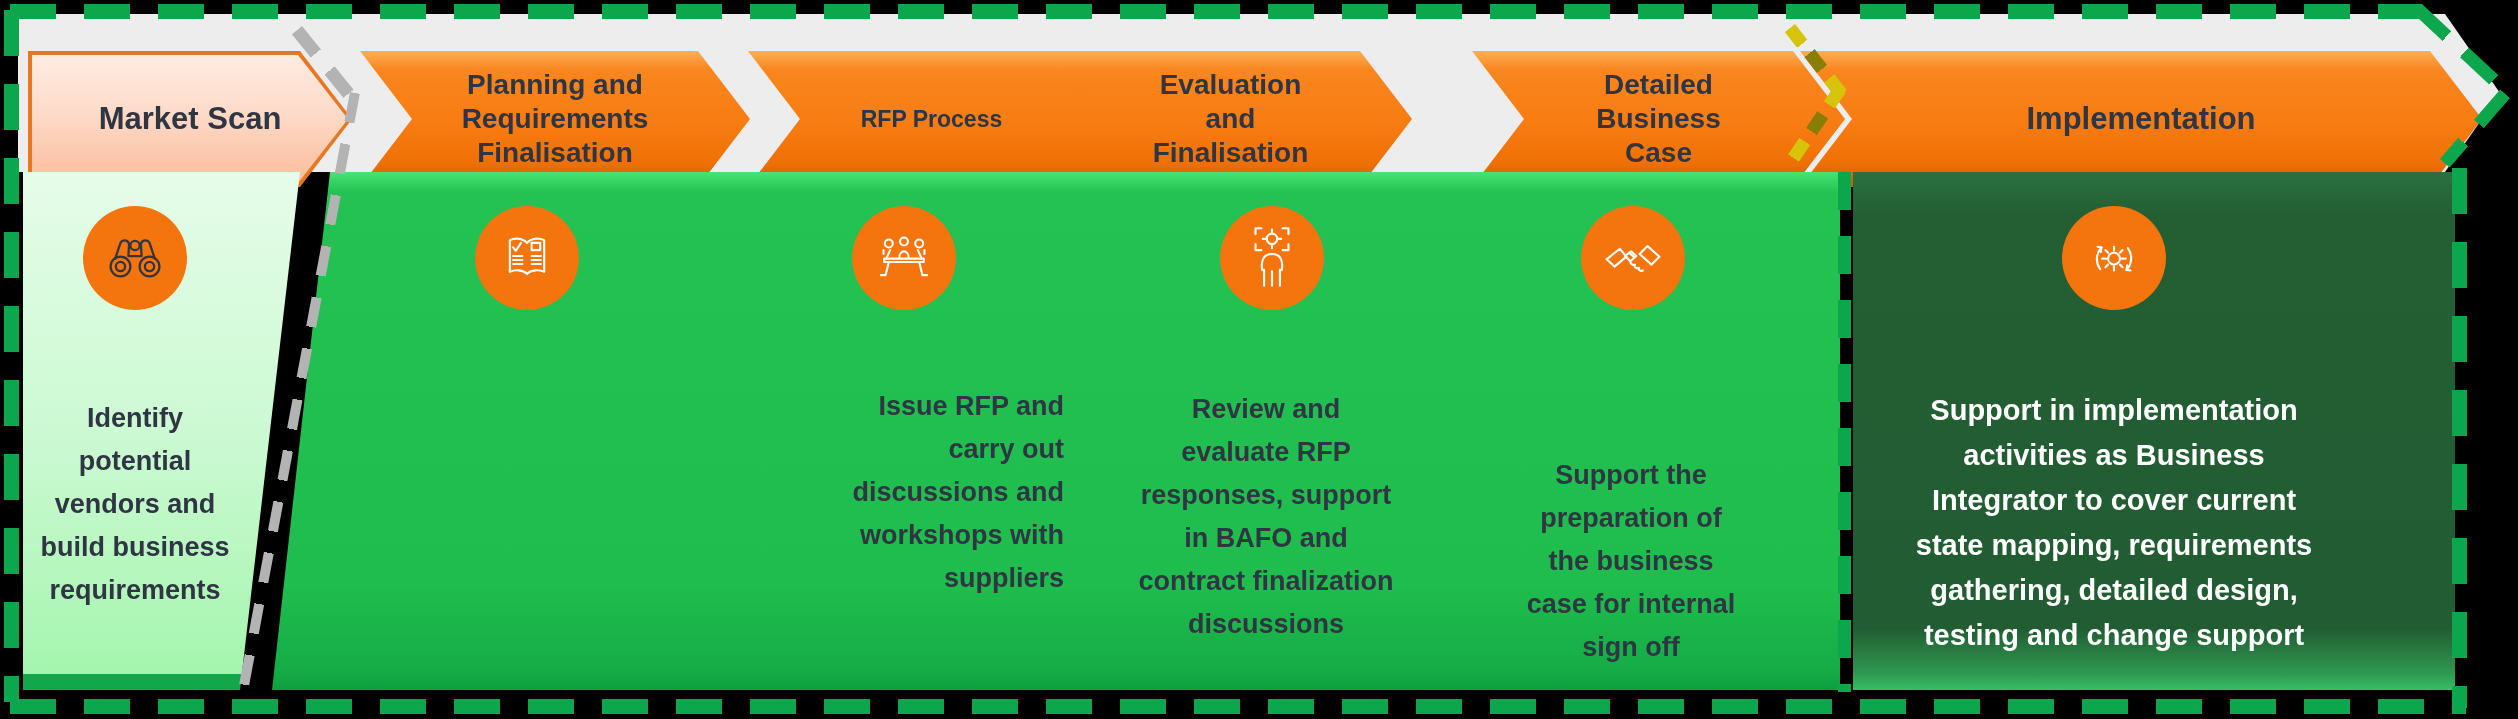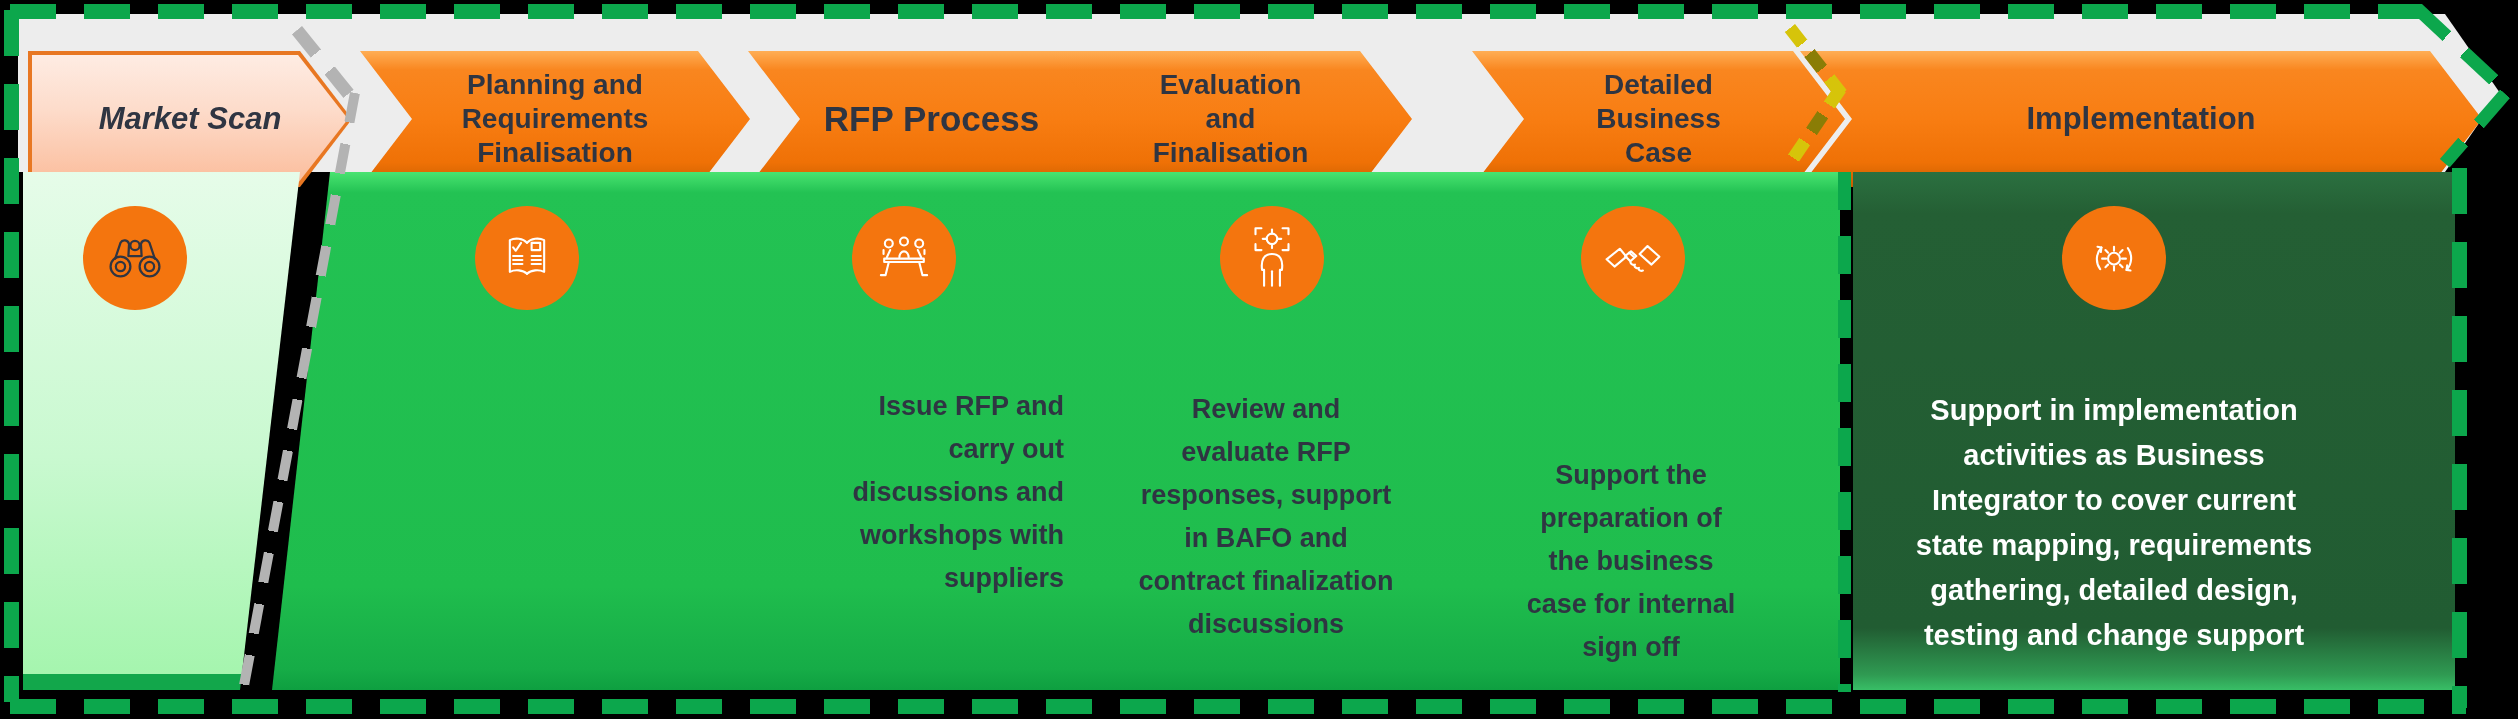--- a/index.html
+++ b/index.html
@@ -49,24 +49,24 @@
   #chevron-market-scan{
     left:28px;width:324px;
     clip-path:polygon(0 0,calc(100% - 52px) 0,100% 50%,calc(100% - 52px) 100%,0 100%);
     background:#E87722;padding:0;filter:drop-shadow(4px 6px 3px rgba(70,70,70,.35));
     font-size:31px;
   }
   #chevron-market-scan .inner{
     position:absolute;inset:4px;
     clip-path:polygon(0 0,calc(100% - 50px) 0,100% 50%,calc(100% - 50px) 100%,0 100%);
     background:linear-gradient(180deg,#FEECE3 0%,#FDDCCB 42%,#FBBD9C 100%);
-    display:flex;align-items:center;justify-content:center;font-style:italic;
+    display:flex;align-items:center;justify-content:center;
   }
   #chevron-planning{left:360px;width:390px;}
-  #chevron-rfp{left:748px;width:367px;font-size:35px;}
+  #chevron-rfp{left:748px;width:367px;font-size:23px;}
   #chevron-evaluation{left:1049px;width:363px;}
   #chevron-dbc{left:1472px;width:373px;}
   #chevron-implementation{left:1800px;width:682px;font-size:31px;}
 
   
   .panel{position:absolute;top:172px;height:518px;}
   #panel-market-scan{
     left:23px;width:277px;
     clip-path:polygon(0 0,100% 0,calc(100% - 60px) 100%,0 100%);
     background:linear-gradient(180deg,#E6FCE9 0%,#C9F9D0 55%,#A5F5AE 97%,#12A74B 97%);
@@ -232,20 +232,25 @@
         <line x1="37" y1="64" x2="41" y2="60"></line>
           <line x1="63" y1="64" x2="59" y2="60"></line>
         <path d="M29 67 A26 26 0 0 1 31 34"></path>
         <polyline points="25,33 31,34 30,41"></polyline>
         <path d="M71 35 A26 26 0 0 1 69 68"></path>
         <polyline points="75,69 69,68 70,61"></polyline>
       </g>
     </svg>
   </div>
 
+  <div class="desc" id="desc-1">Identify
+potential
+vendors and
+build business
+requirements</div>
   <div class="desc" id="desc-3">Issue RFP and
 carry out
 discussions and
 workshops with
 suppliers</div>
   <div class="desc" id="desc-4">Review and
 evaluate RFP
 responses, support
 in BAFO and
 contract finalization

